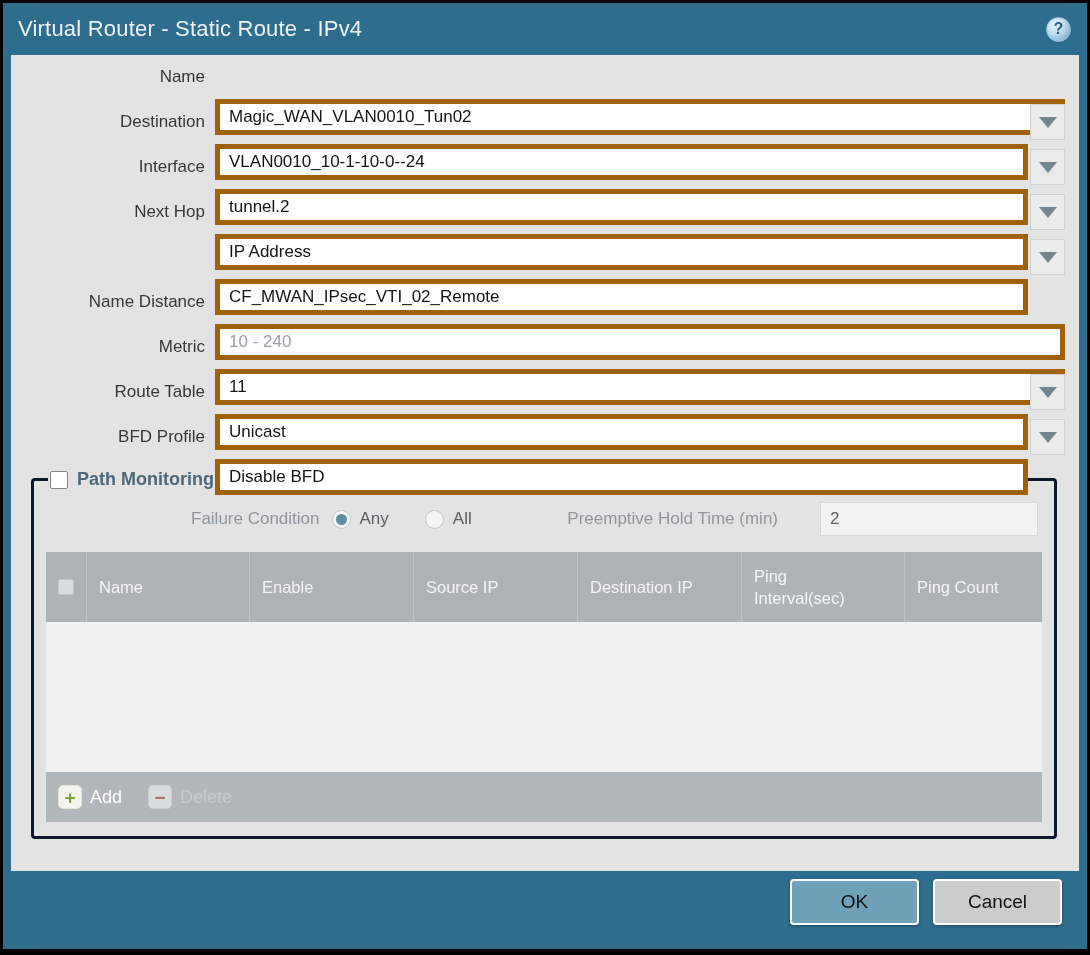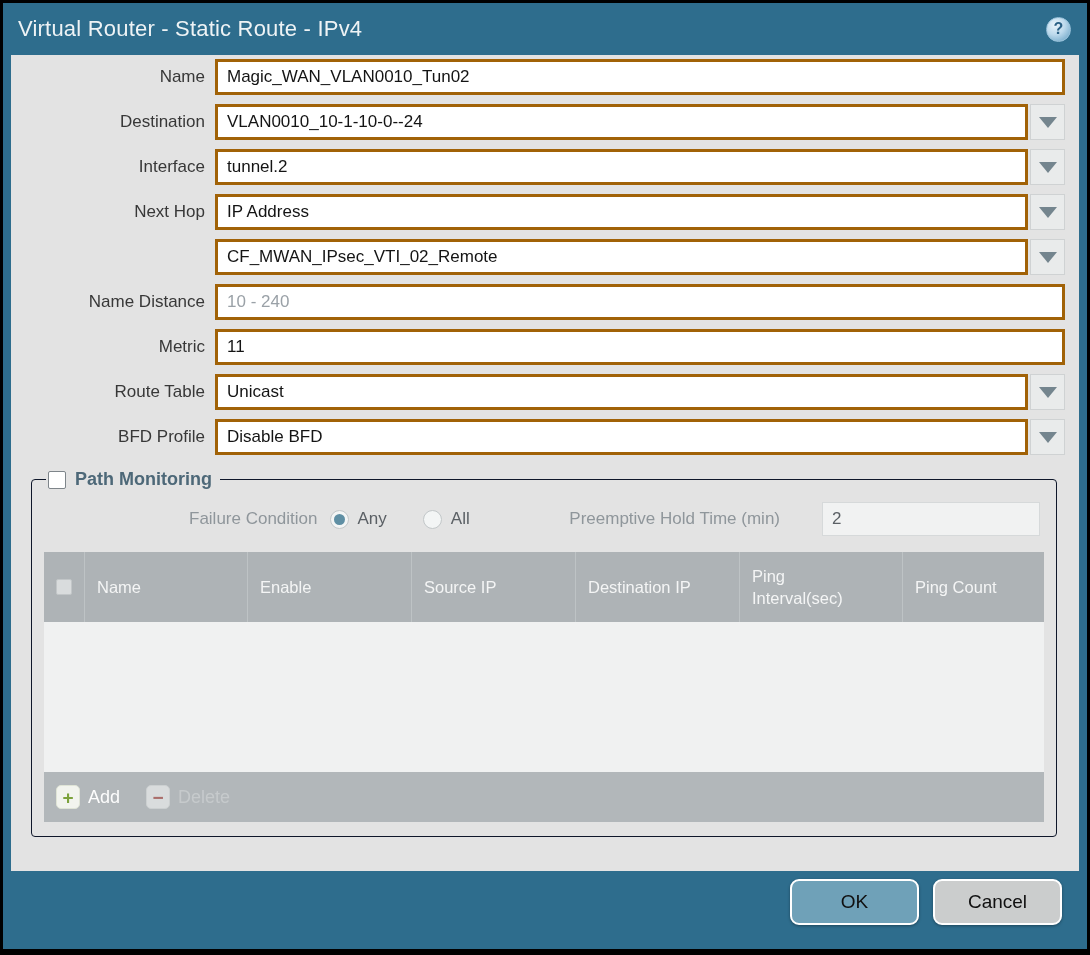--- a/index.html
+++ b/index.html
@@ -45,43 +45,43 @@
   }
 
   .row { display: flex; align-items: center; margin-bottom: 9px; }
   .lbl {
     flex: 0 0 192px; text-align: right; padding-right: 10px;
     font-size: 17px; color: #383838; white-space: nowrap;
   }
   .field { flex: 1 1 auto; display: flex; height: 36px; }
   .fld-input {
     flex: 1 1 auto; height: 36px;
-    border: 3px solid #a16207; background: #fff;
+    border: 5px solid #a16207; background: #fff;
     font-family: "Liberation Sans", sans-serif;
     font-size: 17px; color: #141414; padding: 0 9px;
-    outline: none; min-width: 0;
+    outline: none; min-width: 0; margin-top: 40px;
   }
   .fld-input::placeholder { color: #9aa1a7; opacity: 1; }
   .dd-btn {
     flex: 0 0 35px; height: 36px; margin-left: 2px;
     background: #e9ebeb; border: 1px solid #cfd2d3;
     display: flex; align-items: center; justify-content: center;
     cursor: pointer;
   }
   .dd-arrow {
     width: 0; height: 0;
     border-left: 9px solid transparent;
     border-right: 9px solid transparent;
     border-top: 11px solid #74858e;
   }
 
   
   fieldset.pm {
     margin: 14px 8px 0 8px;
-    border: 1px solid #0f172a; border-radius: 4px;
+    border: 3px solid #0f172a; border-radius: 4px;
     padding: 0 12px 14px 12px;
   }
   legend.pm-legend {
     display: flex; align-items: center;
     padding: 0 8px 0 2px; margin-left: 2px;
   }
   .checkbox {
     width: 18px; height: 18px; background: #fff;
     border: 1px solid #7e858a; border-radius: 2px;
     margin-right: 9px; cursor: pointer;
@@ -149,21 +149,21 @@
   .delete .tool-text { color: #c6cacc; font-size: 18px; }
 
   
   .bottombar {
     flex: 0 0 78px; background: #2e6d8d;
     display: flex; align-items: flex-start; justify-content: flex-end;
     padding: 8px 25px 0 0; gap: 14px;
   }
   .btn {
     width: 129px; height: 46px;
-    border: 2px solid #fff; border-radius: 9px;
+    border: 2px solid #fff; border-radius: 4px;
     font-family: "Liberation Sans", sans-serif;
     font-size: 19px; color: #101010;
     display: flex; align-items: center; justify-content: center;
     cursor: pointer; box-shadow: 0 1px 3px rgba(0,0,0,0.35);
   }
   .btn-ok { background: #6fa1b8; }
   .btn-cancel { background: #cbcdcd; }
 </style>
 </head>
 <body>

